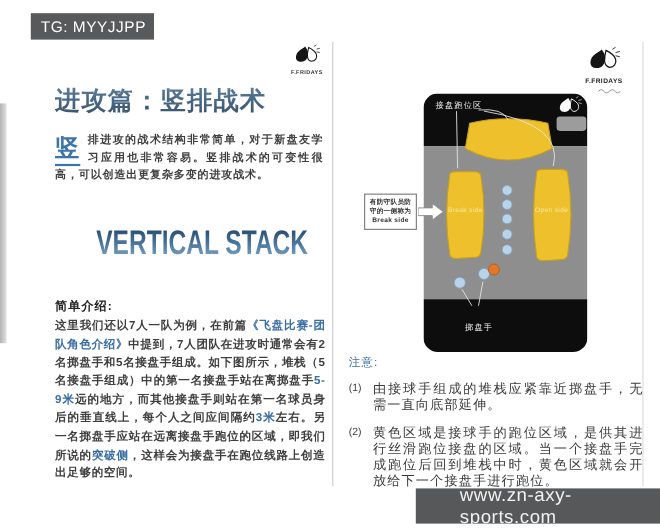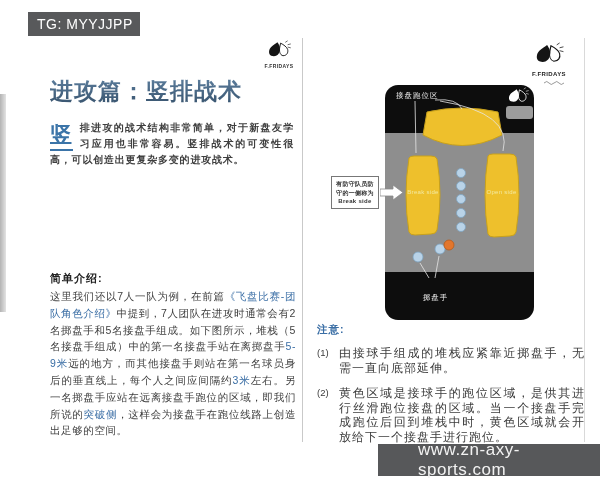--- a/index.html
+++ b/index.html
@@ -39,21 +39,21 @@
   .big-title { position:absolute; left:50px; top:203px; width:246px; text-align:center; }
   .big-title span { display:inline-block; transform:scaleX(0.72); transform-origin:center;
     font-size:31px; font-weight:800; letter-spacing:0px;
     background:linear-gradient(180deg,#17395f 0%,#4f7ba3 55%,#8fb3d1 100%);
     -webkit-background-clip:text; background-clip:text; color:transparent; white-space:nowrap; }
 
   .section-heading { position:absolute; left:50px; top:271px; font-size:11px; font-weight:bold; color:#222;
     letter-spacing:1px; }
   .body-par { position:absolute; left:50px; top:288px; width:246px;
     font-size:10.5px; line-height:16.8px; letter-spacing:0.6px; color:#3f3f3f;
-    font-weight:400; text-align:justify; }
+    font-weight:700; text-align:justify; }
   .hl { color:#3a6ea5; }
 
   
   .brand-logo-right { position:absolute; left:533px; top:42px; width:32px; height:27px; color:#151515; }
   .brand-text-right { position:absolute; left:522px; top:71px; width:54px; text-align:center;
     font-size:6px; font-weight:bold; letter-spacing:0.4px; color:#222; }
   .brand-tagline { position:absolute; left:543px; top:80px; width:22px; height:5px; color:#555; }
 
   .diagram { position:absolute; left:385px; top:85px; width:149px; height:235px; overflow:hidden;border-radius:13px; }
   .band-top    { position:absolute; left:0; top:0;    width:149px; height:48px; background:#0d0d0d; }
@@ -71,21 +71,21 @@
   .diagram-hands { position:absolute; left:121px; top:2px; width:24px; height:20px; color:#fff; }
   .diagram-grayrect { position:absolute; left:121px; top:21px; width:27px; height:13px;
     background:#9c9c9c; border-radius:3px; }
 
   .callout { position:absolute; left:331px; top:176px; width:48px; height:33px;
     background:#fff; border:1px solid #777; text-align:center; padding-top:3px; }
   .callout div { font-size:6px; line-height:8.5px; color:#333; font-weight:600; letter-spacing:0.3px; }
   .callout-arrow { position:absolute; left:380px; top:184px; width:24px; height:17px; }
 
   .notes { position:absolute; left:317px; top:323px; width:268px; }
-  .notes-heading { font-size:10.5px; font-weight:bold; color:#3a6ea5; letter-spacing:1px; margin-bottom:9px; }
+  .notes-heading { font-size:10.5px; font-weight:normal; color:#3a6ea5; letter-spacing:1px; margin-bottom:9px; }
   .note-item { display:flex; margin-bottom:11px; }
   .note-num { width:22px; flex:none; font-size:9.5px; line-height:14.5px; color:#3b3b3b; font-weight:500; }
   .note-text { flex:1; font-size:12px; line-height:14.5px; letter-spacing:1px; color:#3b3b3b;
     font-weight:500; text-align:justify; }
 </style>
 </head>
 <body>
 
 <div class="canvas">
 
@@ -104,20 +104,23 @@
     <path d="M24,3 l3,-2 M27,6 l4,-1 M27,9 l4,1" stroke="currentColor" stroke-width="0.8" fill="none"></path>
   </svg>
   <div class="brand-text-left">F.FRIDAYS</div>
 
   <div class="doc-title">进攻篇：竖排战术</div>
 
   <div class="intro">
     <span class="dropcap">竖</span><span>排进攻的战术结构非常简单，对于新盘友学习应用也非常容易。竖排战术的可变性很高，可以创造出更复杂多变的进攻战术。</span>
   </div>
 
+  <div class="big-title">
+    <span>VERTICAL STACK</span>
+  </div>
 
   <div class="section-heading">简单介绍:</div>
 
   <p class="body-par"><span>这里我们还以7人一队为例，在前篇</span><span class="hl">《飞盘比赛-团队角色介绍》</span><span>中提到，7人团队在进攻时通常会有2名掷盘手和5名接盘手组成。如下图所示，堆栈（5名接盘手组成）中的第一名接盘手站在离掷盘手</span><span class="hl">5-9米</span><span>远的地方，而其他接盘手则站在第一名球员身后的垂直线上，每个人之间应间隔约</span><span class="hl">3米</span><span>左右。另一名掷盘手应站在远离接盘手跑位的区域，即我们所说的</span><span class="hl">突破侧</span><span>，这样会为接盘手在跑位线路上创造出足够的空间。</span></p>
 
   <svg class="brand-logo-right" viewBox="0 0 32 28">
     <path d="M14,3 C16,6 18,9 17,14 C16,19 12,22 6,20 C2,18 3,12 6,9 C9,6 12,5 14,3 Z" fill="currentColor"></path>
     <path d="M18,4 C22,6 26,9 27,12 C28,16 26,20 21,20 C17,19 16,14 17,9 Z" fill="none" stroke="currentColor" stroke-width="1.2"></path>
     <path d="M24,3 l3,-2 M27,6 l4,-1 M27,9 l4,1" stroke="currentColor" stroke-width="0.8" fill="none"></path>
   </svg>

